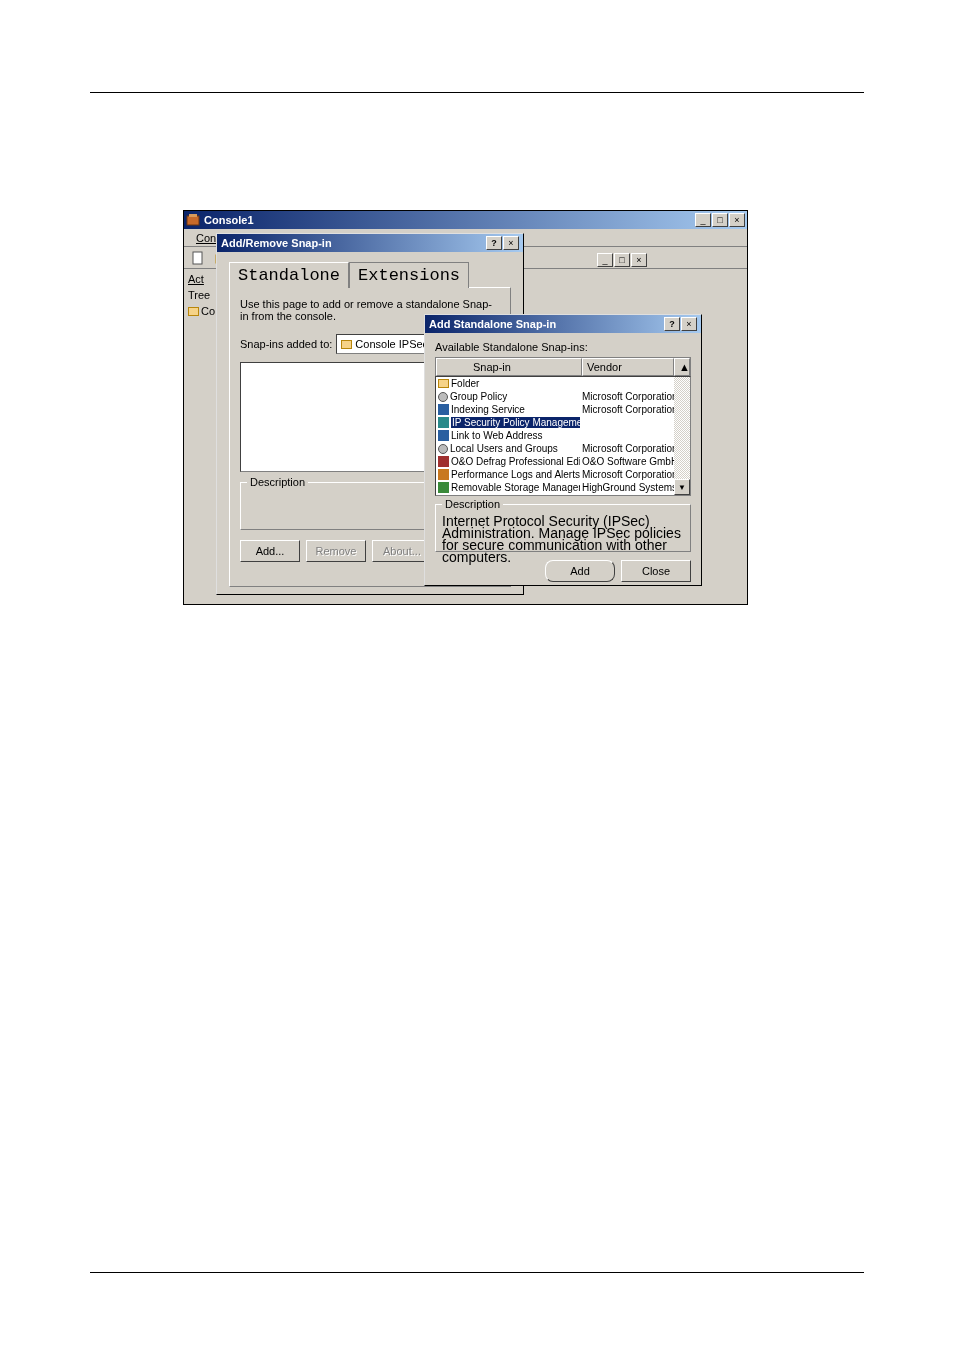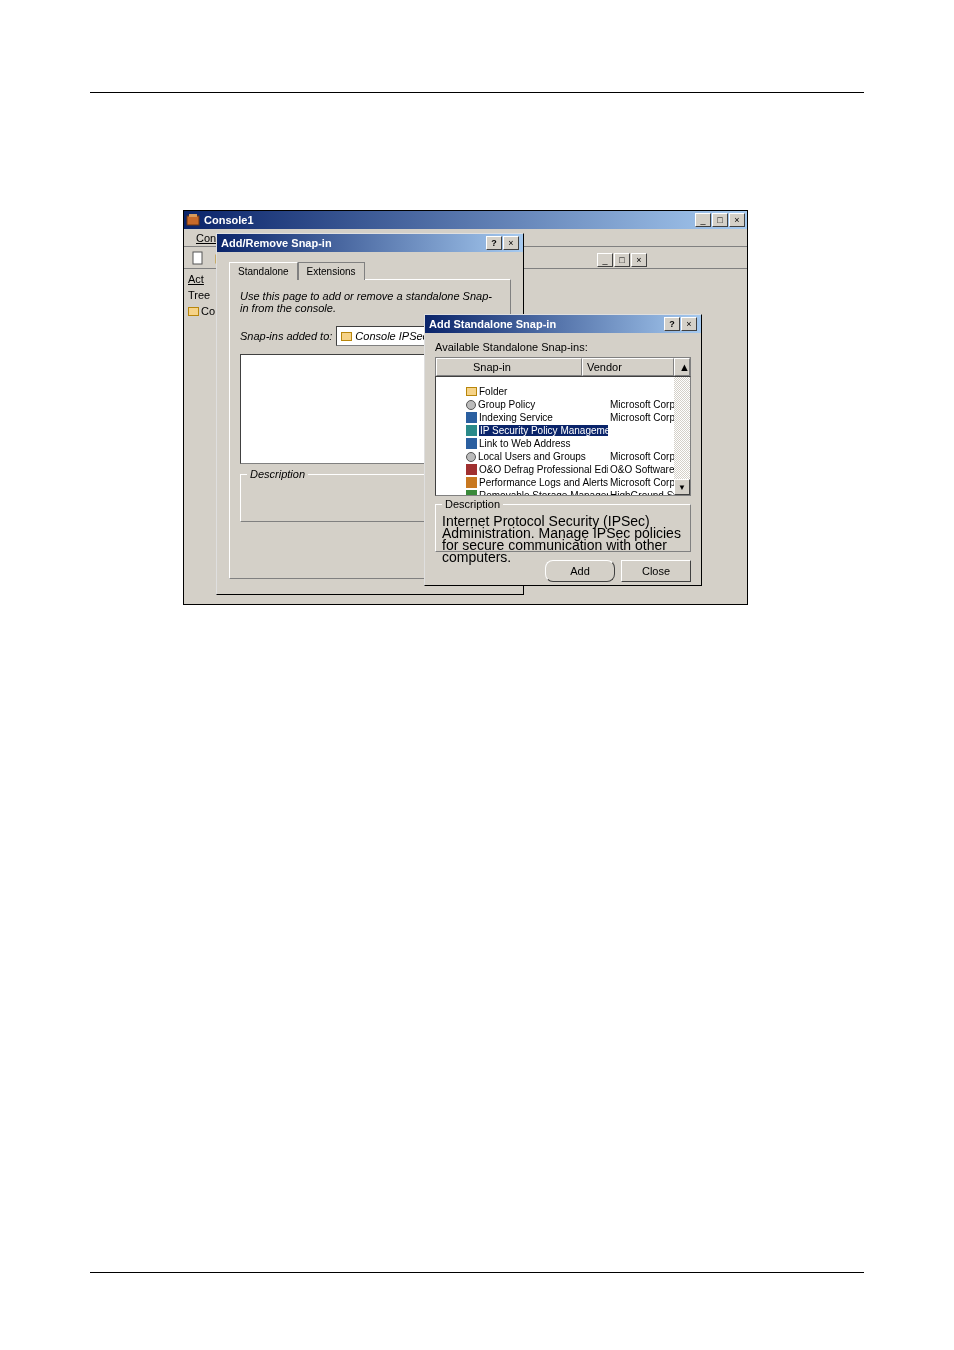--- a/index.html
+++ b/index.html
@@ -27,23 +27,23 @@
   
   .child-win { position: absolute; left: 340px; top: 40px; width: 125px; }
   .child-btns { display: flex; justify-content: flex-end; gap: 1px; padding: 2px; }
 
   
   .dlg-addremove { position: absolute; left: 32px; top: 22px; width: 308px; height: 362px; background: #d4d0c8; border: 1px solid #000; border-top-color: #dfdfdf; border-left-color: #dfdfdf; }
   .dlg-title { height: 18px; background: linear-gradient(to right, #0a246a, #a6caf0); display: flex; align-items: center; padding: 0 4px; }
   .dlg-title .tb-title { font-size: 11px; }
   .dlg-body { padding: 10px 12px; position: relative; }
   .tabs { display: flex; }
-  .tab { font-size: 10px; padding: 3px 8px; background: #d4d0c8; border: 1px solid #808080; border-bottom: none; position: relative; }
+  .tab { font-size: 17px; padding: 3px 8px; background: #d4d0c8; border: 1px solid #808080; border-bottom: none; position: relative; font-family: Liberation Mono, monospace; }
   .tab.active { background: #d4d0c8; border-top-color: #fff; border-left-color: #fff; z-index: 2; }
-  .tab-panel { border: 1px solid #808080; border-top-color: #fff; border-left-color: #fff; padding: 10px; height: 300px; background: #d4d0c8; margin-top: -1px; font-style: italic; }
+  .tab-panel { border: 1px solid #808080; border-top-color: #fff; border-left-color: #fff; padding: 10px; height: 300px; background: #d4d0c8; margin-top: -1px; }
   .hint { font-size: 11px; margin-bottom: 12px; }
   .row-combo { display: flex; align-items: center; gap: 4px; font-size: 11px; }
   .combo { flex: 1; height: 20px; background: #fff; border: 1px solid #808080; border-top-color: #404040; border-left-color: #404040; display: flex; align-items: center; padding: 0 4px; font-size: 11px; position: relative; }
   .combo-arrow { position: absolute; right: 1px; top: 1px; width: 16px; height: 16px; background: #d4d0c8; border: 1px solid #fff; border-right-color: #404040; border-bottom-color: #404040; display: flex; align-items: center; justify-content: center; font-size: 8px; }
   .small-icon-btn { width: 22px; height: 20px; background: #d4d0c8; border: 1px solid #fff; border-right-color: #404040; border-bottom-color: #404040; }
   .listbox-big { margin-top: 8px; height: 110px; background: #fff; border: 1px solid #808080; border-top-color: #404040; border-left-color: #404040; }
   .groupbox { border: 1px solid #808080; border-top-color: #fff; border-left-color: #fff; position: relative; padding: 10px 6px 6px; font-size: 11px; height: 48px; }
   .groupbox-label { position: absolute; top: -7px; left: 6px; background: #d4d0c8; padding: 0 3px; font-size: 11px; }
   .btn-row { display: flex; gap: 6px; margin-top: 10px; }
   .win-btn { width: 60px; height: 22px; font-size: 11px; background: #d4d0c8; border: 1px solid #fff; border-right-color: #404040; border-bottom-color: #404040; display: flex; align-items: center; justify-content: center; }
@@ -52,21 +52,21 @@
   
   .dlg-standalone { position: absolute; left: 240px; top: 103px; width: 278px; height: 272px; background: #d4d0c8; border: 1px solid #000; border-top-color: #dfdfdf; border-left-color: #dfdfdf; }
   .avail-label { font-size: 11px; margin: 8px 0 4px 10px; }
   .list-wrap { margin: 0 10px; }
   .list-head { display: flex; background: #d4d0c8; border: 1px solid #808080; border-bottom: none; }
   .col-h { font-size: 11px; padding: 2px 4px; background: #d4d0c8; border: 1px solid #fff; border-right-color: #808080; border-bottom-color: #808080; }
   .col-snap { width: 146px; padding-left: 36px; }
   .col-vend { flex: 1; }
   .col-scroll { width: 16px; text-align: center; }
   .list-body { height: 120px; background: #fff; border: 1px solid #808080; border-top-color: #404040; border-left-color: #404040; overflow: hidden; position: relative; }
-  .list-rows { position: absolute; left: 0; right: 16px; top: 8px; padding-left: 28px; }
+  .list-rows { position: absolute; left: 0; right: 16px; top: 0; }
   .list-row { display: flex; font-size: 10px; height: 13px; align-items: center; }
   .list-row .c1 { width: 144px; padding-left: 2px; display: flex; align-items: center; gap: 2px; overflow: hidden; white-space: nowrap; }
   .list-row .c2 { flex: 1; padding-left: 2px; overflow: hidden; white-space: nowrap; }
   .list-row.sel .c1 span.txt { background: #0a246a; color: #fff; padding: 0 1px; }
   .row-icon { width: 12px; height: 12px; display: inline-block; flex-shrink: 0; }
   .scrollbar-v { position: absolute; right: 0; top: 0; bottom: 0; width: 16px; background: #d4d0c8; display: flex; flex-direction: column; }
   .sb-btn { height: 16px; background: #d4d0c8; border: 1px solid #fff; border-right-color: #404040; border-bottom-color: #404040; font-size: 8px; display: flex; align-items: center; justify-content: center; }
   .sb-track { flex: 1; background: repeating-conic-gradient(#d4d0c8 0 25%, #fff 0 50%) 0 0/2px 2px; }
   .desc-group { margin: 8px 10px 0; }
   .desc-group .groupbox { height: 48px; }
@@ -161,20 +161,25 @@
             <span class="row-icon icon-folder" style="margin-right:3px;"></span>
             <span>Console IPSec</span>
             <div class="combo-arrow">▼</div>
           </div>
           <div class="small-icon-btn"></div>
         </div>
         <div class="listbox-big"></div>
         <div class="groupbox" style="margin-top:10px;">
           <span class="groupbox-label">Description</span>
         </div>
+        <div class="btn-row">
+          <div class="win-btn">Add...</div>
+          <div class="win-btn disabled">Remove</div>
+          <div class="win-btn disabled">About...</div>
+        </div>
       </div>
     </div>
   </div>
 
   <div class="dlg-standalone">
     <div class="dlg-title">
       <span class="tb-title">Add Standalone Snap-in</span>
       <div class="tb-btns">
         <div class="tb-btn help-btn">?</div>
         <div class="tb-btn">×</div>

